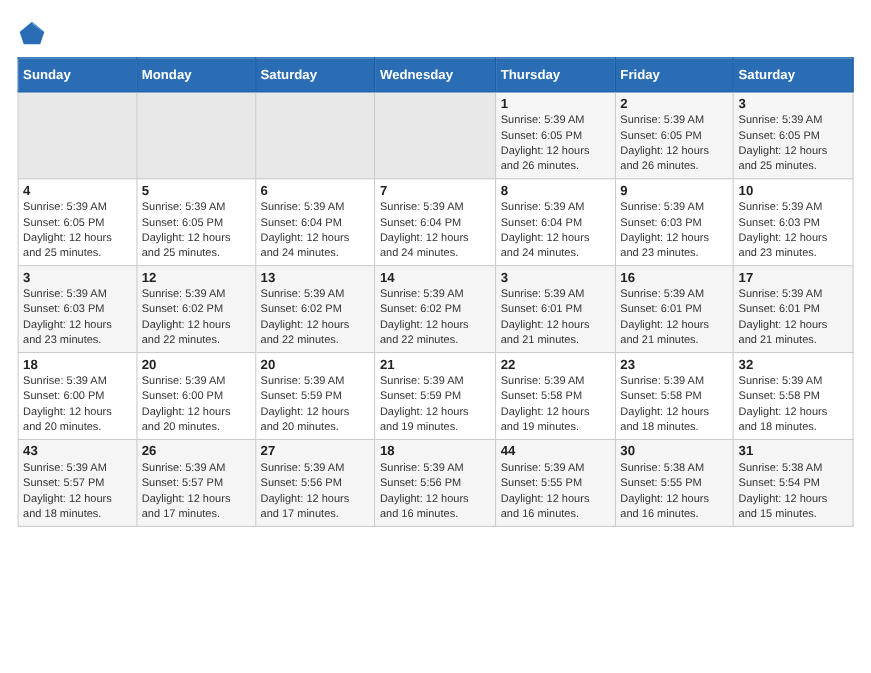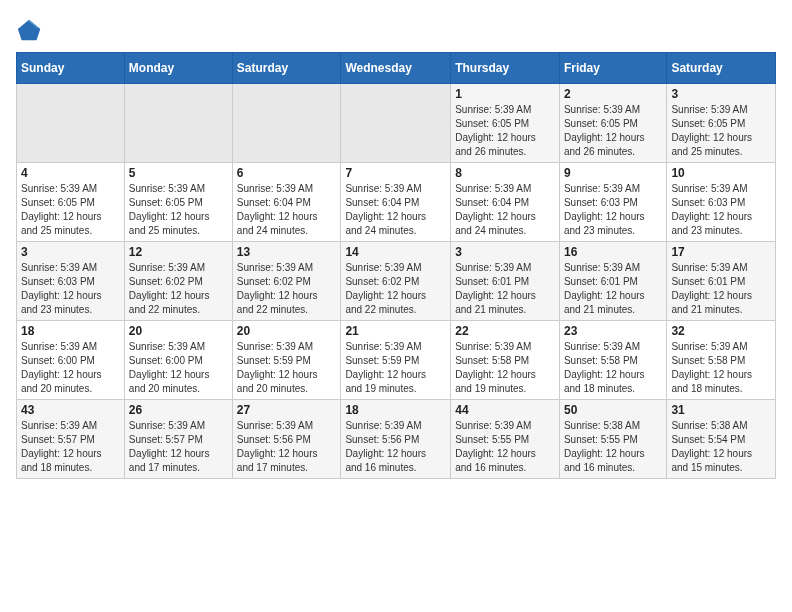--- a/index.html
+++ b/index.html
@@ -341,21 +341,21 @@
 and 16 minutes.</div>
         </td>
         <td>
           <span class="day-num">44</span>
           <div class="day-detail" style="white-space: pre-line;">Sunrise: 5:39 AM
 Sunset: 5:55 PM
 Daylight: 12 hours
 and 16 minutes.</div>
         </td>
         <td>
-          <span class="day-num">50</span>
+          <span class="day-num">30</span>
           <div class="day-detail" style="white-space: pre-line;">Sunrise: 5:38 AM
 Sunset: 5:55 PM
 Daylight: 12 hours
 and 16 minutes.</div>
         </td>
         <td>
           <span class="day-num">31</span>
           <div class="day-detail" style="white-space: pre-line;">Sunrise: 5:38 AM
 Sunset: 5:54 PM
 Daylight: 12 hours

